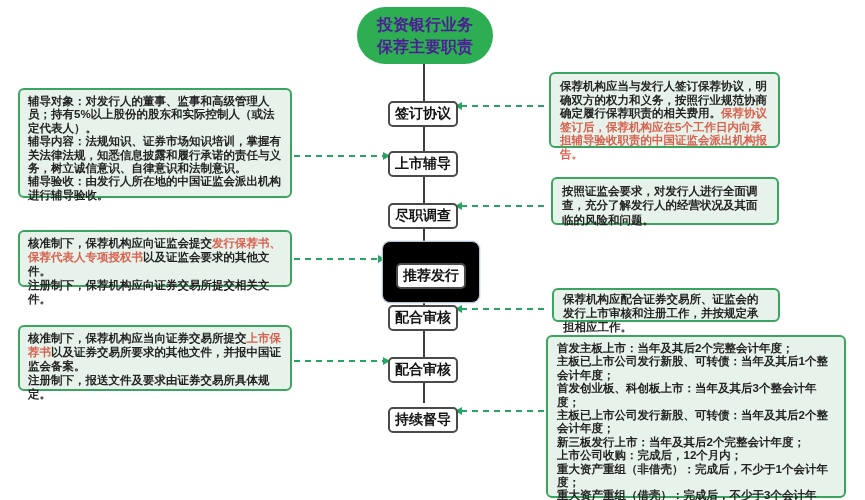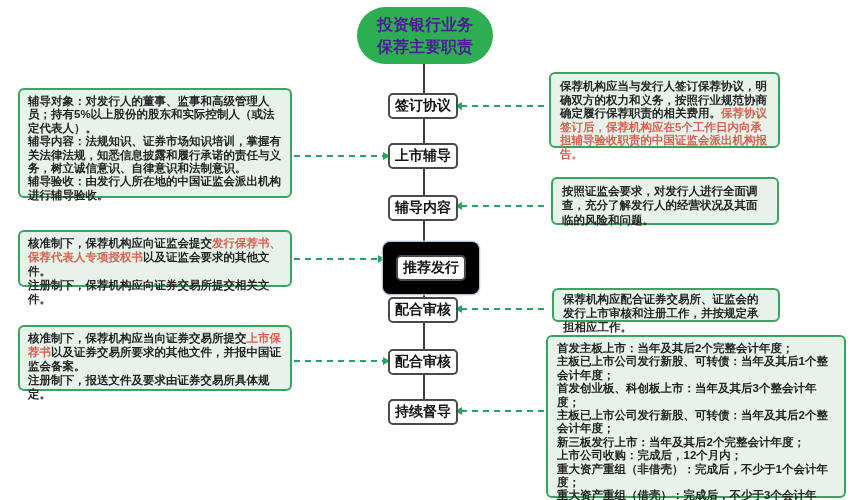--- a/index.html
+++ b/index.html
@@ -7,21 +7,21 @@
   .canvas{position:relative;width:865px;height:500px;background:#ffffff;overflow:hidden;}
 
   .vline{position:absolute;left:423px;top:62px;width:2px;height:341px;background:#3d3d3d;z-index:0;}
 
   .root{position:absolute;left:357px;top:7px;width:136px;height:57px;background:#2EAE52;color:#4c1d95;
         font-weight:700;font-size:16px;line-height:1.32;display:flex;align-items:center;justify-content:center;
         text-align:center;white-space:pre-line;border-radius:29px;z-index:3;}
 
   .step{position:absolute;left:388px;width:70px;height:26px;background:#ffffff;border:2px solid #4a4a4a;
         border-radius:5px;display:flex;align-items:center;justify-content:center;font-size:14px;font-weight:700;
-        color:#141414;z-index:3;box-sizing:border-box;white-space:nowrap;}
+        color:#141414;z-index:3;box-sizing:border-box;white-space:nowrap;margin-top:8px;}
   .halo{position:absolute;left:382px;top:241px;padding:13px;border:1px solid #b7c6d4;border-radius:8px;
         background:#000000;z-index:3;box-shadow:0 0 0 1px rgba(190,210,230,.35);}
   .halo .step{position:static;}
 
   .conn{position:absolute;height:2px;background:repeating-linear-gradient(90deg,#27A464 0 6px,transparent 6px 11px);z-index:1;}
   .ah{position:absolute;width:0;height:0;top:-3px;}
   .ah-l{left:-6px;border-top:4px solid transparent;border-bottom:4px solid transparent;border-right:7px solid #27A464;}
   .ah-r{right:-6px;border-top:4px solid transparent;border-bottom:4px solid transparent;border-left:7px solid #27A464;}
 
   .side{position:absolute;background:#e7f3ea;border:2px solid #3ba45f;border-radius:6px;box-sizing:border-box;
@@ -44,21 +44,21 @@
 
 <div class="canvas">
 
   <div class="vline"></div>
 
   <div class="root">投资银行业务
 保荐主要职责</div>
 
   <div class="step" style="top:93px;">签订协议</div>
   <div class="step" style="top:143px;">上市辅导</div>
-  <div class="step" style="top:195px;">辅导内容</div>
+  <div class="step" style="top:195px;">尽职调查</div>
   <div class="halo">
     <div class="step">推荐发行</div>
   </div>
   <div class="step" style="top:297px;">配合审核</div>
   <div class="step" style="top:349px;">配合审核</div>
   <div class="step" style="top:399px;">持续督导</div>
 
   <div class="conn" style="left:461px;top:105px;width:86px;">
     <i class="ah ah-l"></i>
   </div>

